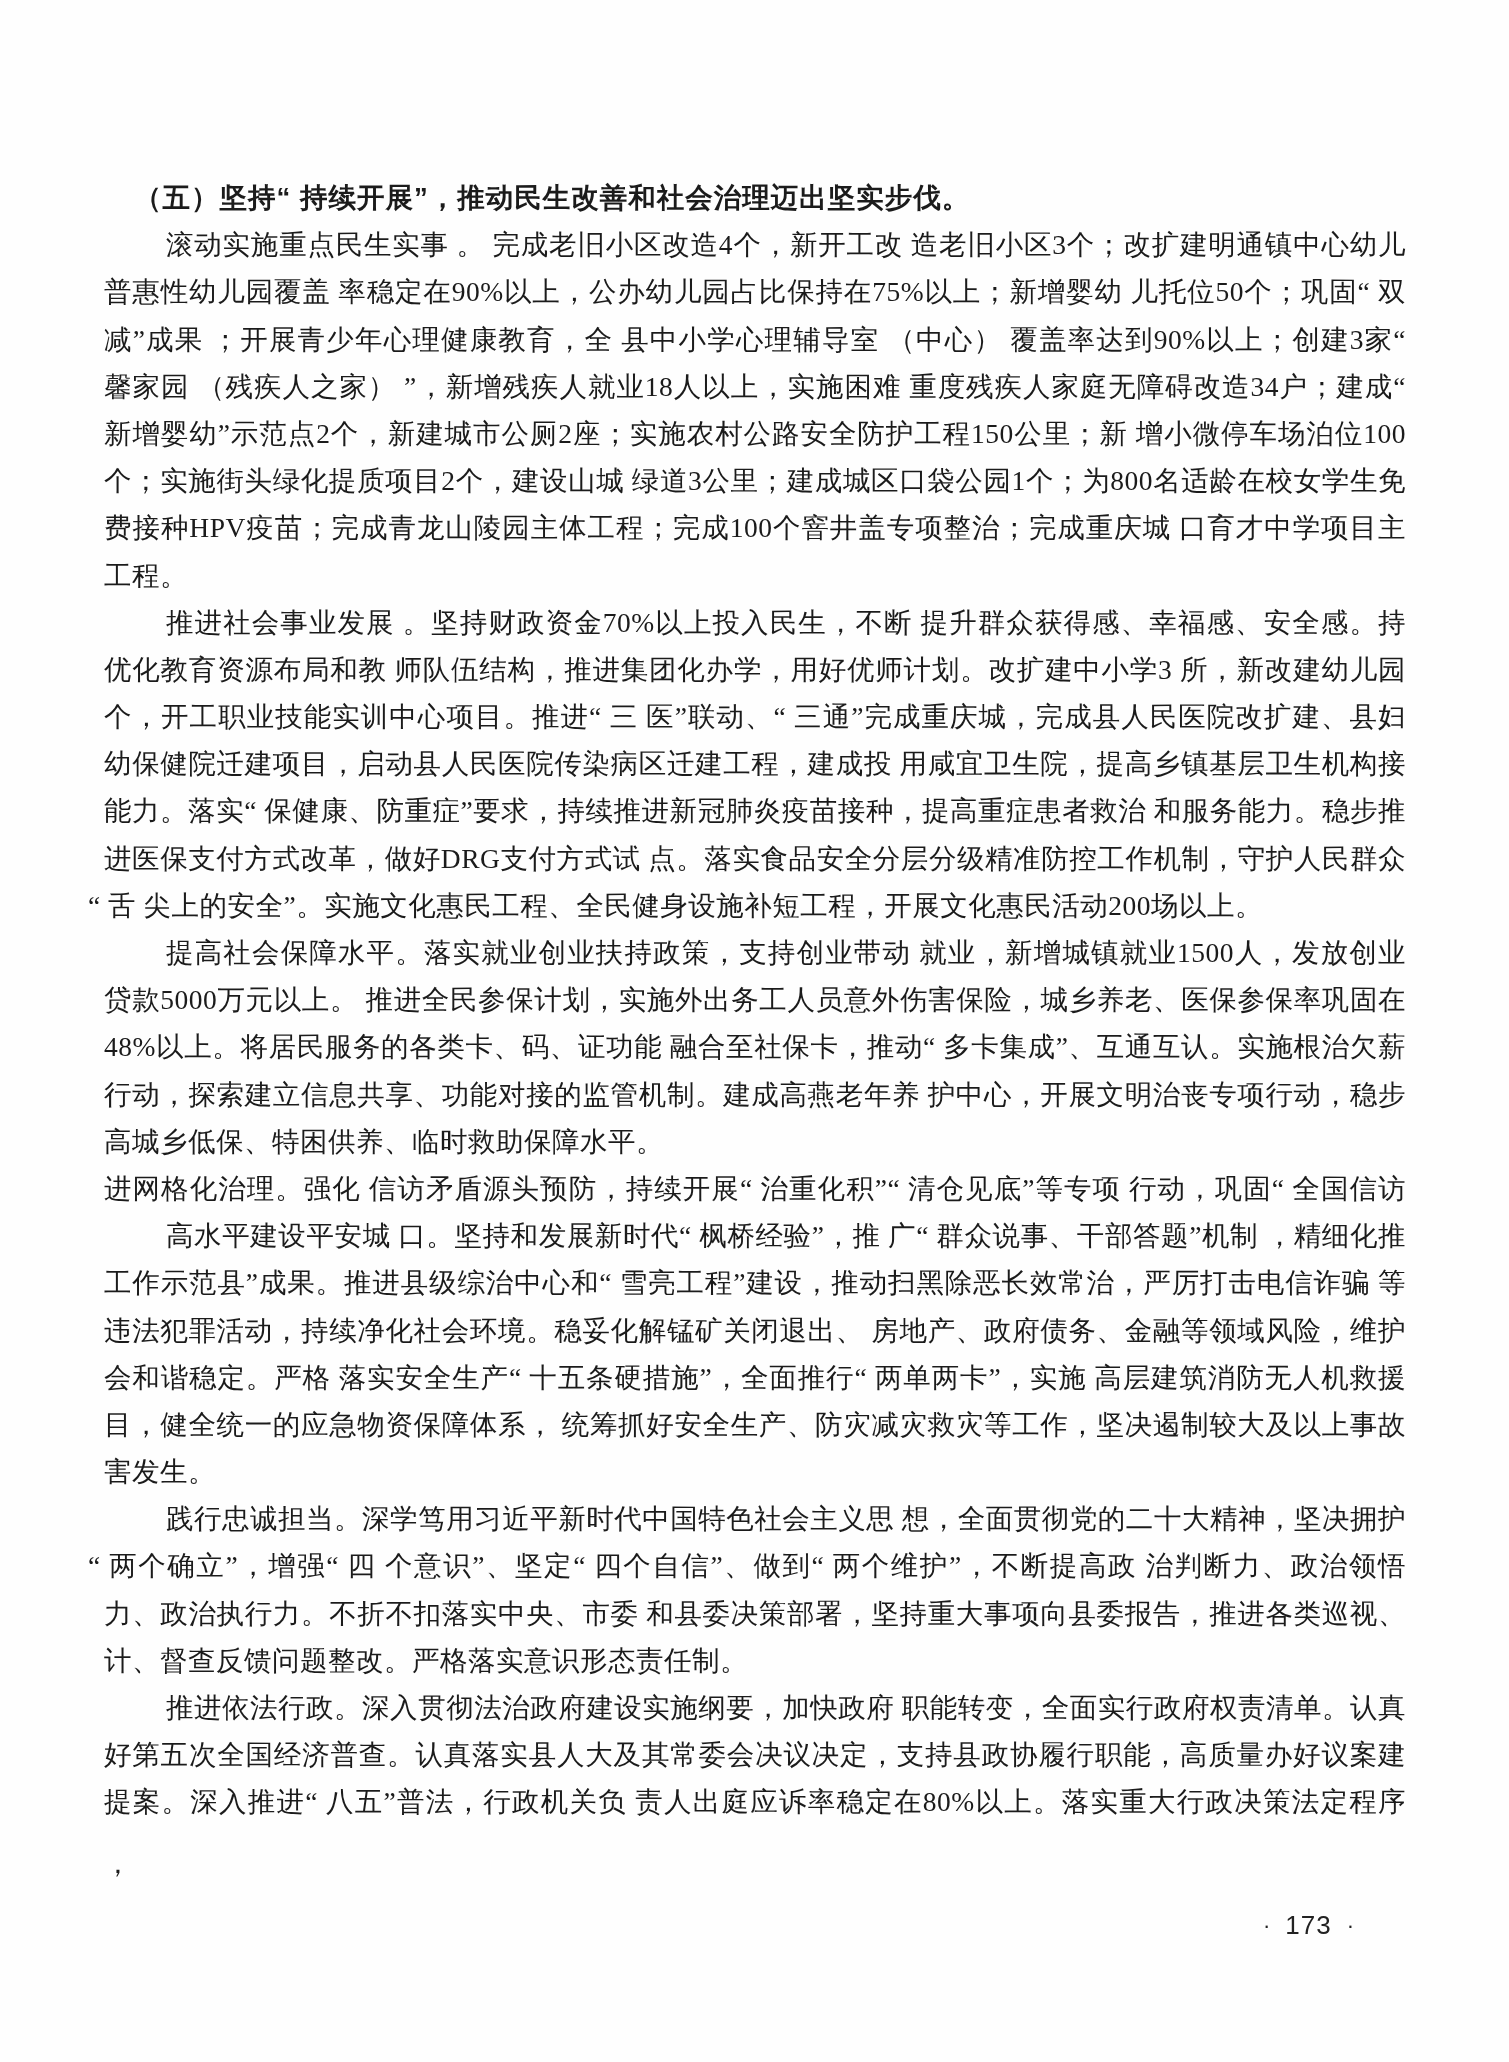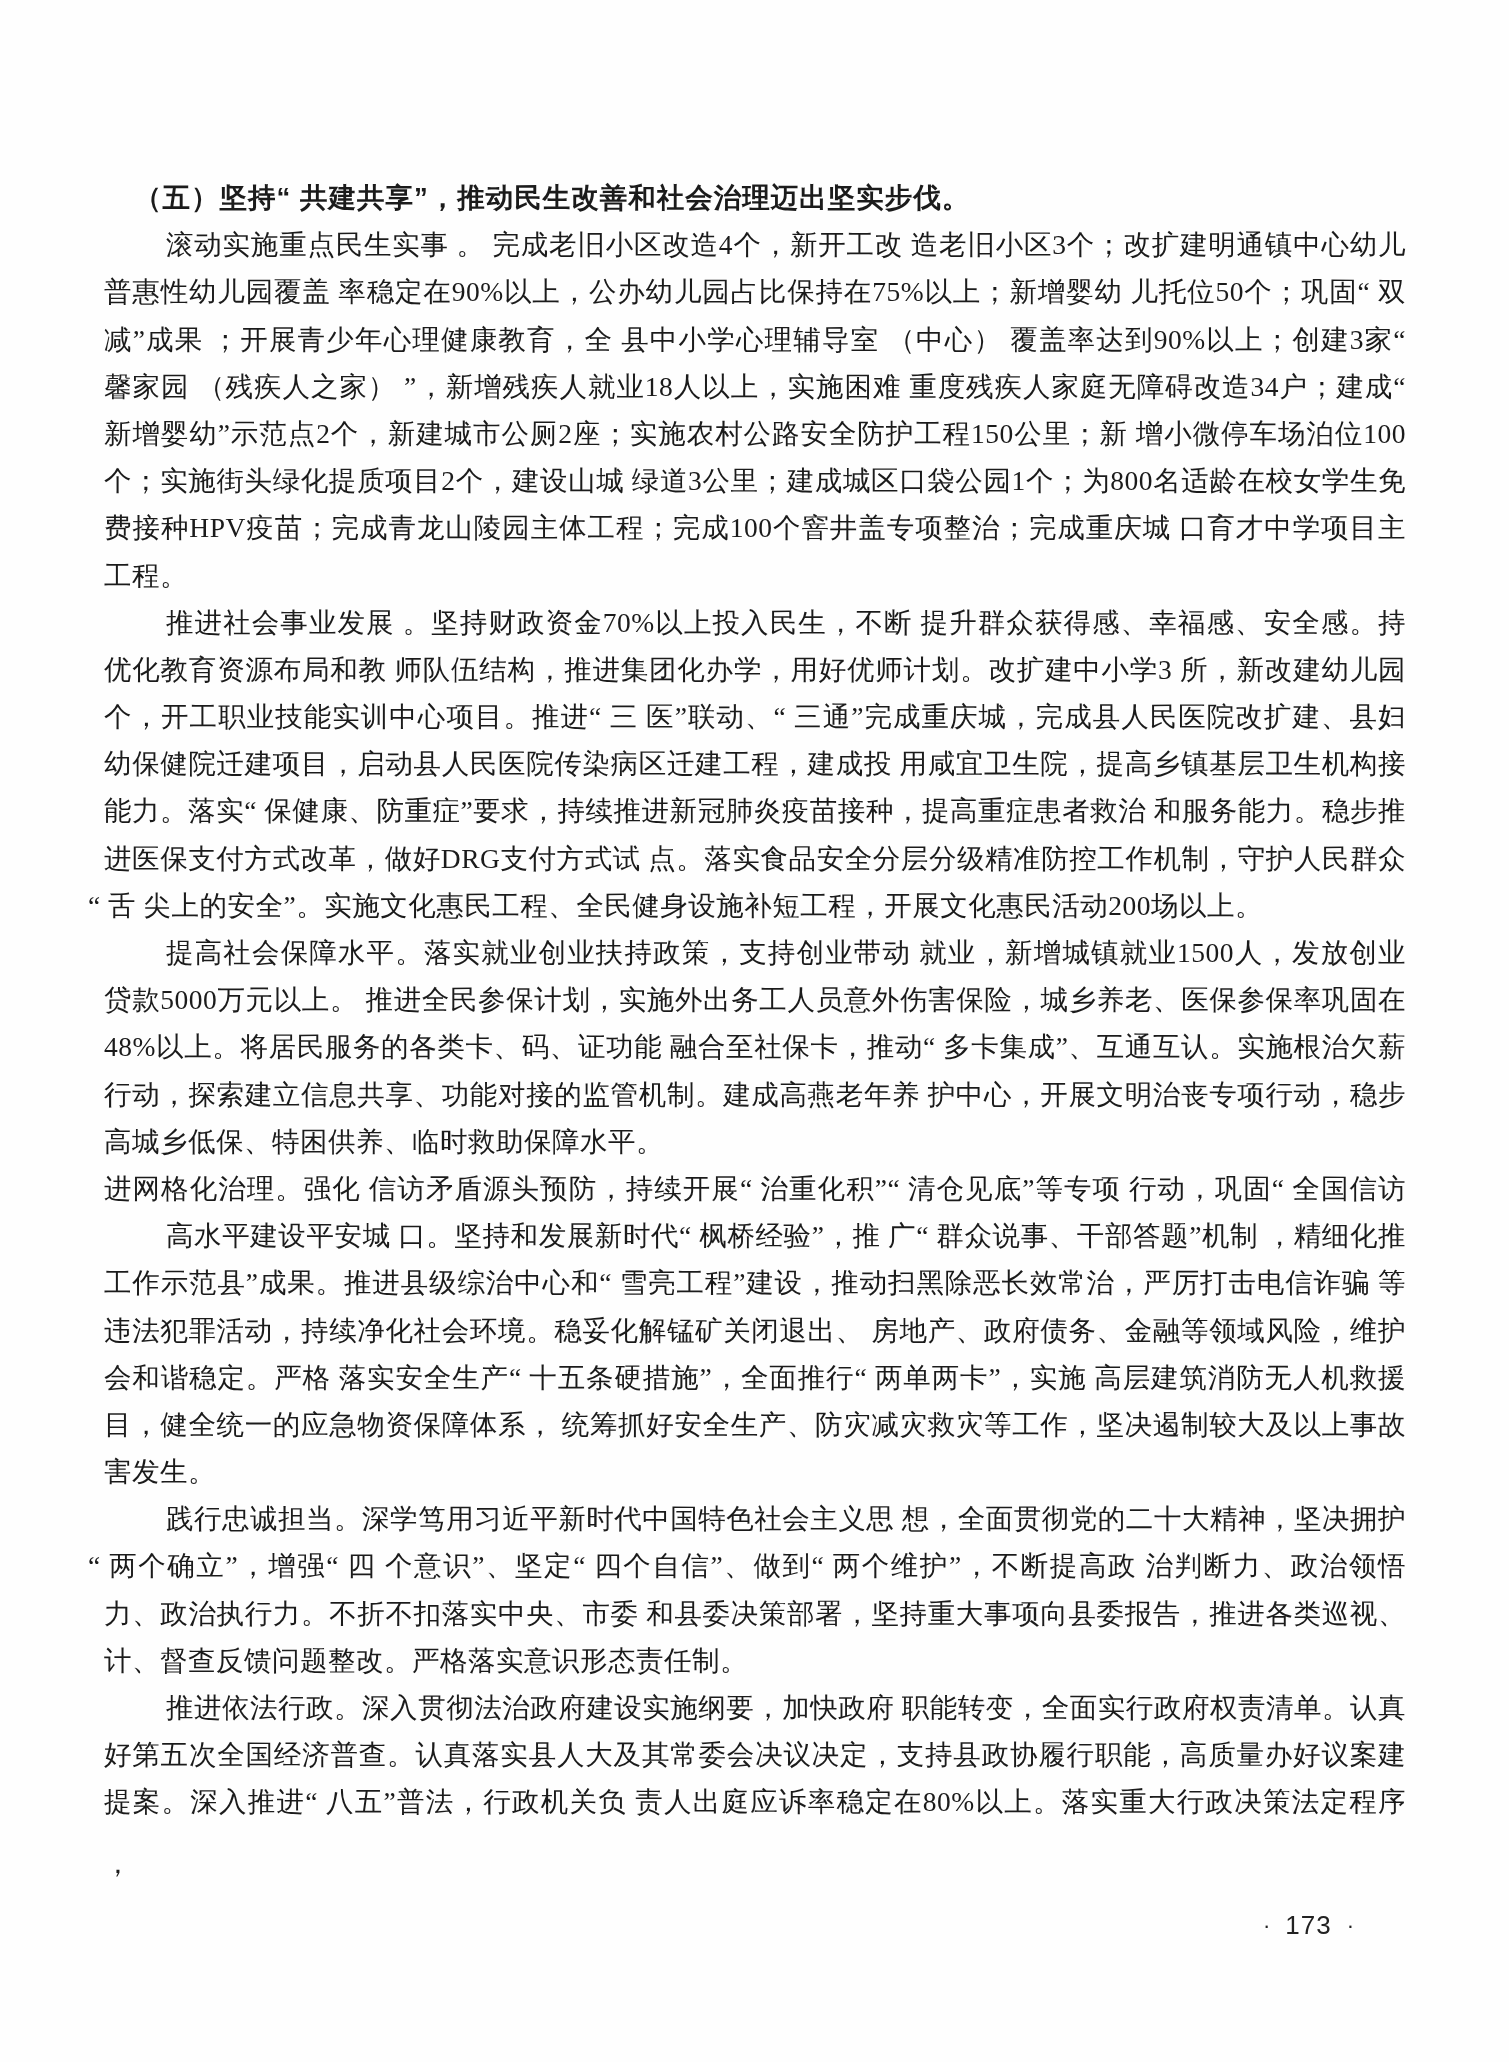--- a/index.html
+++ b/index.html
@@ -66,21 +66,21 @@
   }
   .page-footer .num {
     letter-spacing: 1px;
   }
 </style>
 </head>
 <body>
 
 <div class="page">
   <div class="text-block">
-      <div class="line heading">（五）坚持“ 共建共享”，推动民生改善和社会治理迈出坚实步伐。</div>
+      <div class="line heading">（五）坚持“ 持续开展”，推动民生改善和社会治理迈出坚实步伐。</div>
       <div class="line justify indent">滚动实施重点民生实事 。 完成老旧小区改造4个，新开工改 造老旧小区3个；改扩建明通镇中心幼儿园，</div>
       <div class="line justify">普惠性幼儿园覆盖 率稳定在90%以上，公办幼儿园占比保持在75%以上；新增婴幼 儿托位50个；巩固“ 双</div>
       <div class="line justify">减”成果 ；开展青少年心理健康教育，全 县中小学心理辅导室 （中心） 覆盖率达到90%以上；创建3家“ 渝</div>
       <div class="line justify">馨家园 （残疾人之家） ”，新增残疾人就业18人以上，实施困难 重度残疾人家庭无障碍改造34户；建成“ 劳</div>
       <div class="line justify">新增婴幼”示范点2个，新建城市公厕2座；实施农村公路安全防护工程150公里；新 增小微停车场泊位100</div>
       <div class="line justify">个；实施街头绿化提质项目2个，建设山城 绿道3公里；建成城区口袋公园1个；为800名适龄在校女学生免</div>
       <div class="line justify">费接种HPV疫苗；完成青龙山陵园主体工程；完成100个窨井盖专项整治；完成重庆城 口育才中学项目主体</div>
       <div class="line">工程。</div>
       <div class="line justify indent">推进社会事业发展 。坚持财政资金70%以上投入民生，不断 提升群众获得感、幸福感、安全感。持续</div>
       <div class="line justify">优化教育资源布局和教 师队伍结构，推进集团化办学，用好优师计划。改扩建中小学3 所，新改建幼儿园3</div>

